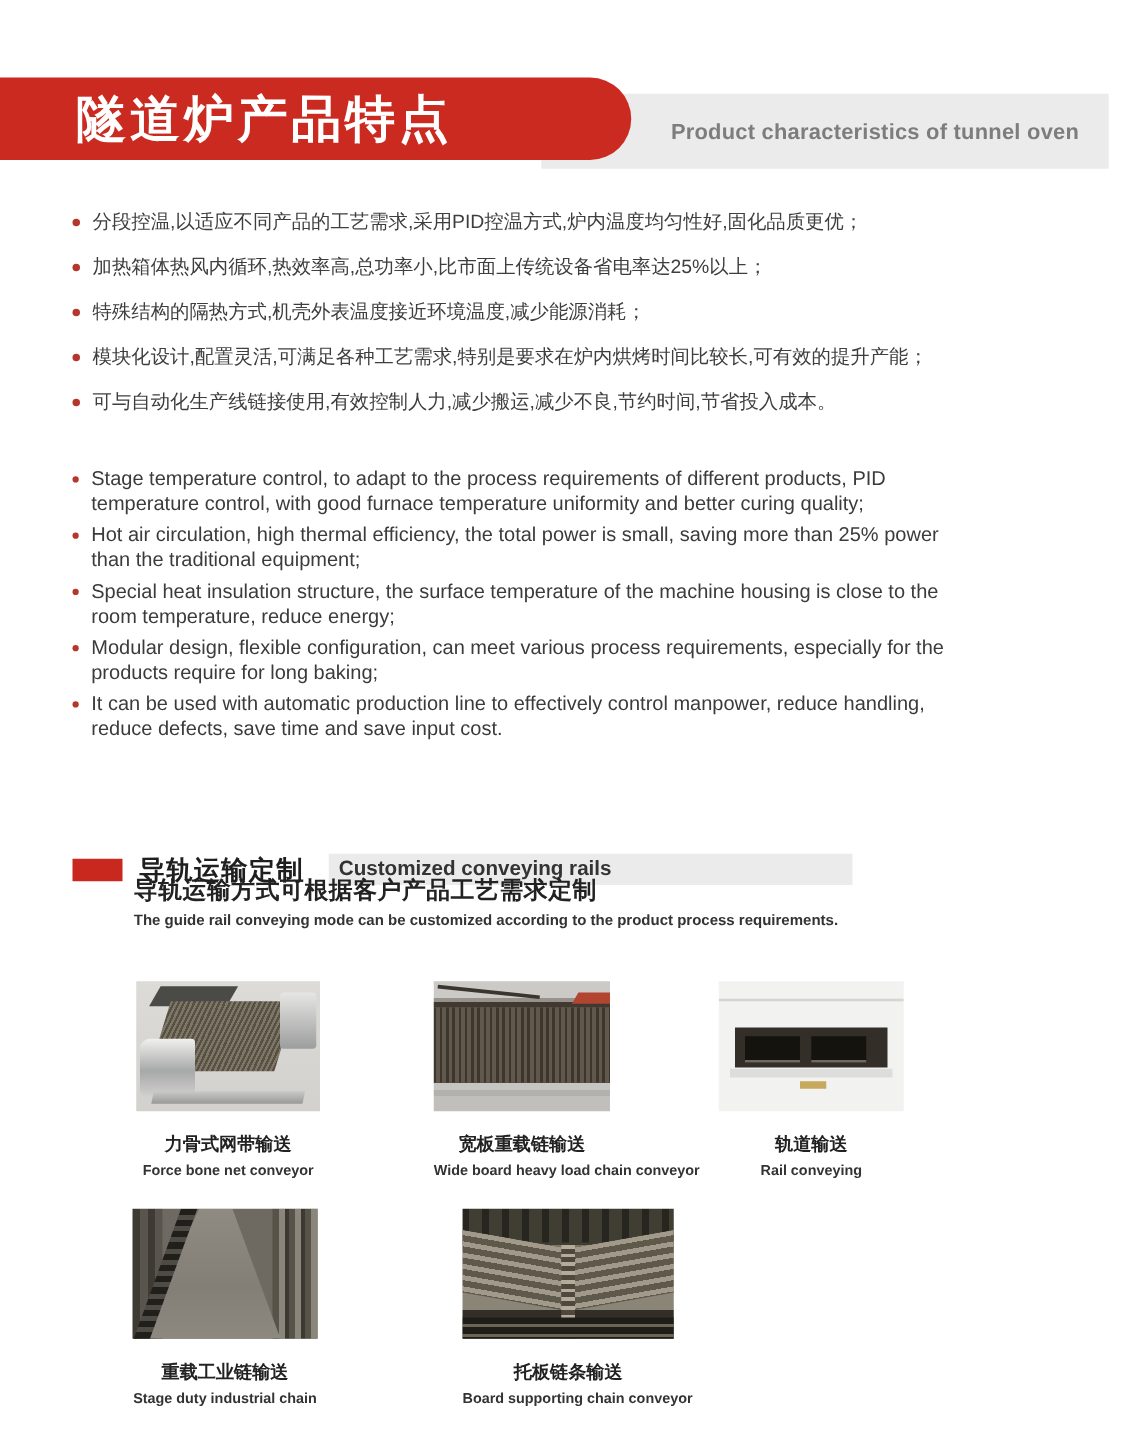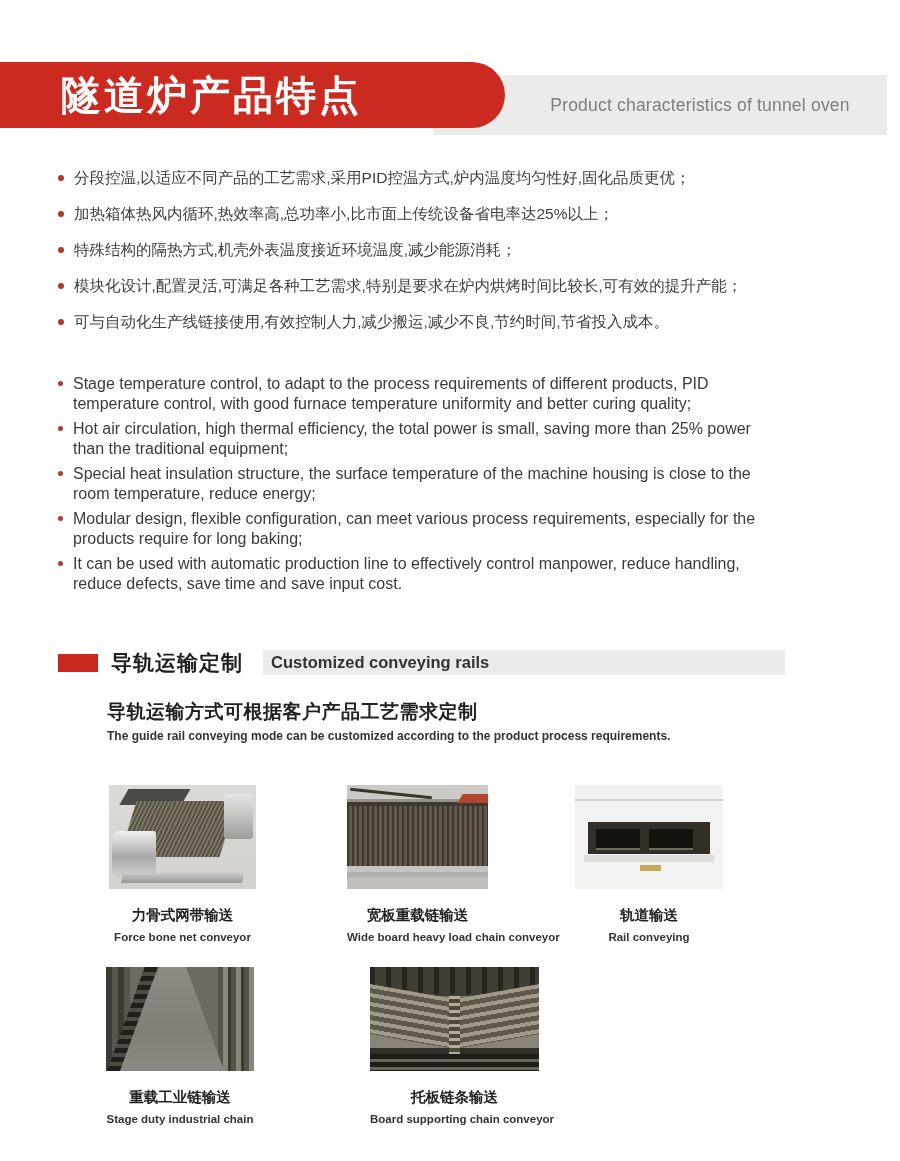--- a/index.html
+++ b/index.html
@@ -7,38 +7,38 @@
     position:relative; width:900px; height:1161px; background:#ffffff;
     font-family:"Liberation Sans", sans-serif; overflow:hidden;
   }
 
   
   .hdr-gray {
     position:absolute; left:433px; top:75px; width:454px; height:60px;
     background:#ebebeb; display:flex; align-items:center; justify-content:center;
     padding-left:80px; box-sizing:border-box;
   }
-  .hdr-gray span { font-size:17.5px; font-weight:normal; color:#7d7d7d; letter-spacing:.2px; }
+  .hdr-gray span { font-size:17.5px; font-weight:bold; color:#7d7d7d; letter-spacing:.2px; }
   .hdr-red {
     position:absolute; left:0; top:62px; width:505px; height:66px;
     background:#cb2a20; border-radius:0 33px 33px 0; display:flex; align-items:center;
   }
   .hdr-red span { margin-left:61px; font-size:40px; font-weight:bold; color:#ffffff; letter-spacing:3px; }
 
   
   ul { list-style:none; margin:0; padding:0; }
   .cn-list { position:absolute; left:56px; top:167px; width:812px; }
   .cn-list li { display:flex; margin-bottom:14px; font-size:15.5px; line-height:22px; color:#3e3e3e; }
   .dot { flex:none; width:6px; height:6px; border-radius:50%; background:#b5372b; margin:8px 10px 0 2px; }
   .en-list { position:absolute; left:56px; top:374px; width:724px; }
   .en-list li { display:flex; margin-bottom:6px; font-size:16px; line-height:19.5px; color:#3b3b3b; }
   .en-list .dot { width:5px; height:5px; margin-top:7px; }
 
   
-  .section-row { position:absolute; left:58px; top:650px; width:727px; height:25px; display:flex; align-items:center;border-radius:12px; }
+  .section-row { position:absolute; left:58px; top:683px; width:624px; height:25px; display:flex; align-items:center;border-radius:12px; }
   .marker { flex:none; width:40px; height:18px; background:#c9281f; }
   .sec-cn { font-size:21px; font-weight:bold; color:#1f1f1f; margin-left:13px; letter-spacing:1px; white-space:nowrap; }
   .sec-bar { flex:1; margin-left:20px; height:25px; background:#ebebeb; display:flex; align-items:center; }
   .sec-bar span { font-size:16.5px; font-weight:bold; color:#333333; padding-left:8px; white-space:nowrap; }
 
   .subtitle { position:absolute; left:107px; top:699px; }
   .sub-cn { font-size:19px; font-weight:bold; color:#222222; letter-spacing:.5px; }
   .sub-en { font-size:12px; font-weight:bold; color:#333333; margin-top:4px; }
 
   

